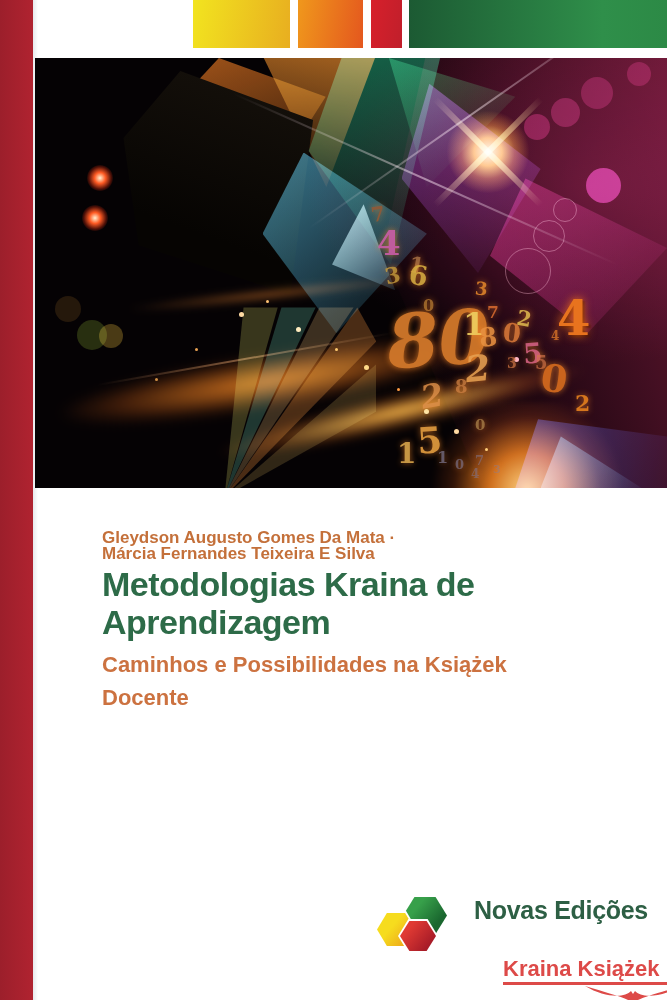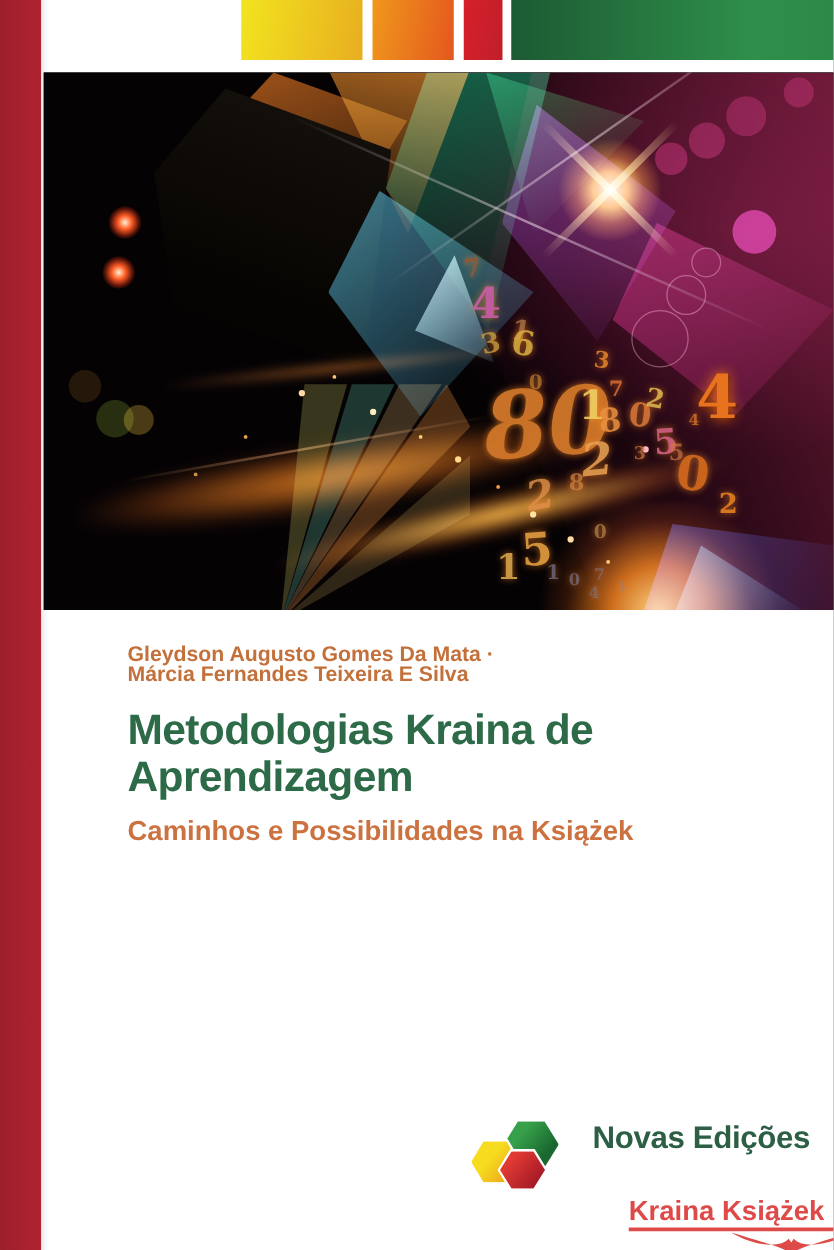--- a/index.html
+++ b/index.html
@@ -111,21 +111,21 @@
   
   #sparkles{position:absolute;left:0;top:0;width:3px;height:3px;border-radius:50%;mix-blend-mode:screen;background:transparent;
     box-shadow:205px 255px 0 1px #ffd9a0,231px 242px 0 0 #ffc070,262px 270px 0 1px #ffe7b0,
       300px 290px 0 0 #ffba60,330px 308px 0 1px #ffd080,362px 330px 0 0 #ff9a40,
       390px 352px 0 1px #ffe0a0,160px 290px 0 0 #e8a050,420px 372px 0 1px #ffd9a0,
       450px 390px 0 0 #ffc070,120px 320px 0 0 #c88840,480px 300px 0 1px #ffb8d0;}
   #numbers-layer{position:absolute;left:0;top:0;width:100%;height:100%;}
   .num{position:absolute;font-family:"DejaVu Serif",serif;font-weight:bold;line-height:1;
     text-shadow:0 0 6px rgba(255,140,40,.75);}
   
-  #authors{position:absolute;left:102px;top:516px;font-weight:bold;font-size:17px;line-height:16px;}
+  #authors{position:absolute;left:102px;top:530px;font-weight:bold;font-size:17px;line-height:16px;}
   #book-title{position:absolute;left:102px;top:565px;font-weight:bold;font-size:34px;line-height:38px;letter-spacing:-.5px;}
   #book-subtitle{position:absolute;left:102px;top:648px;font-weight:bold;font-size:22px;line-height:33px;}
   
   #publisher{position:absolute;left:375px;top:893px;}
   #logo{position:relative;width:76px;height:60px;float:left;}
   .hexw{position:absolute;clip-path:polygon(26% 0,74% 0,100% 50%,74% 100%,26% 100%,0 50%);}
   .hexi{position:absolute;left:2px;top:2px;right:2px;bottom:2px;
     clip-path:polygon(26% 0,74% 0,100% 50%,74% 100%,26% 100%,0 50%);}
   #hexw-g{left:26px;top:2px;width:48px;height:41px;background:#fff;}
   #hexi-g{background:linear-gradient(130deg,#37a04a 30%,#1a672f 75%);}
@@ -239,20 +239,21 @@
     <span class="l2">Márcia Fernandes Teixeira E Silva</span>
   </div>
 
   <div id="book-title" style="color: rgb(45, 107, 72);">
     <span class="l1">Metodologias Kraina de</span>
     <span class="l2">Aprendizagem</span>
   </div>
 
   <div id="book-subtitle" style="color: rgb(204, 114, 64);">
     <span class="l1">Caminhos e Possibilidades na Książek</span>
+    <span class="l2">Docente</span>
   </div>
 
   <div id="publisher">
     <div id="logo">
       <div class="hexw" id="hexw-g">
         <div class="hexi" id="hexi-g"></div>
       </div>
       <div class="hexw" id="hexw-y">
         <div class="hexi" id="hexi-y"></div>
       </div>

